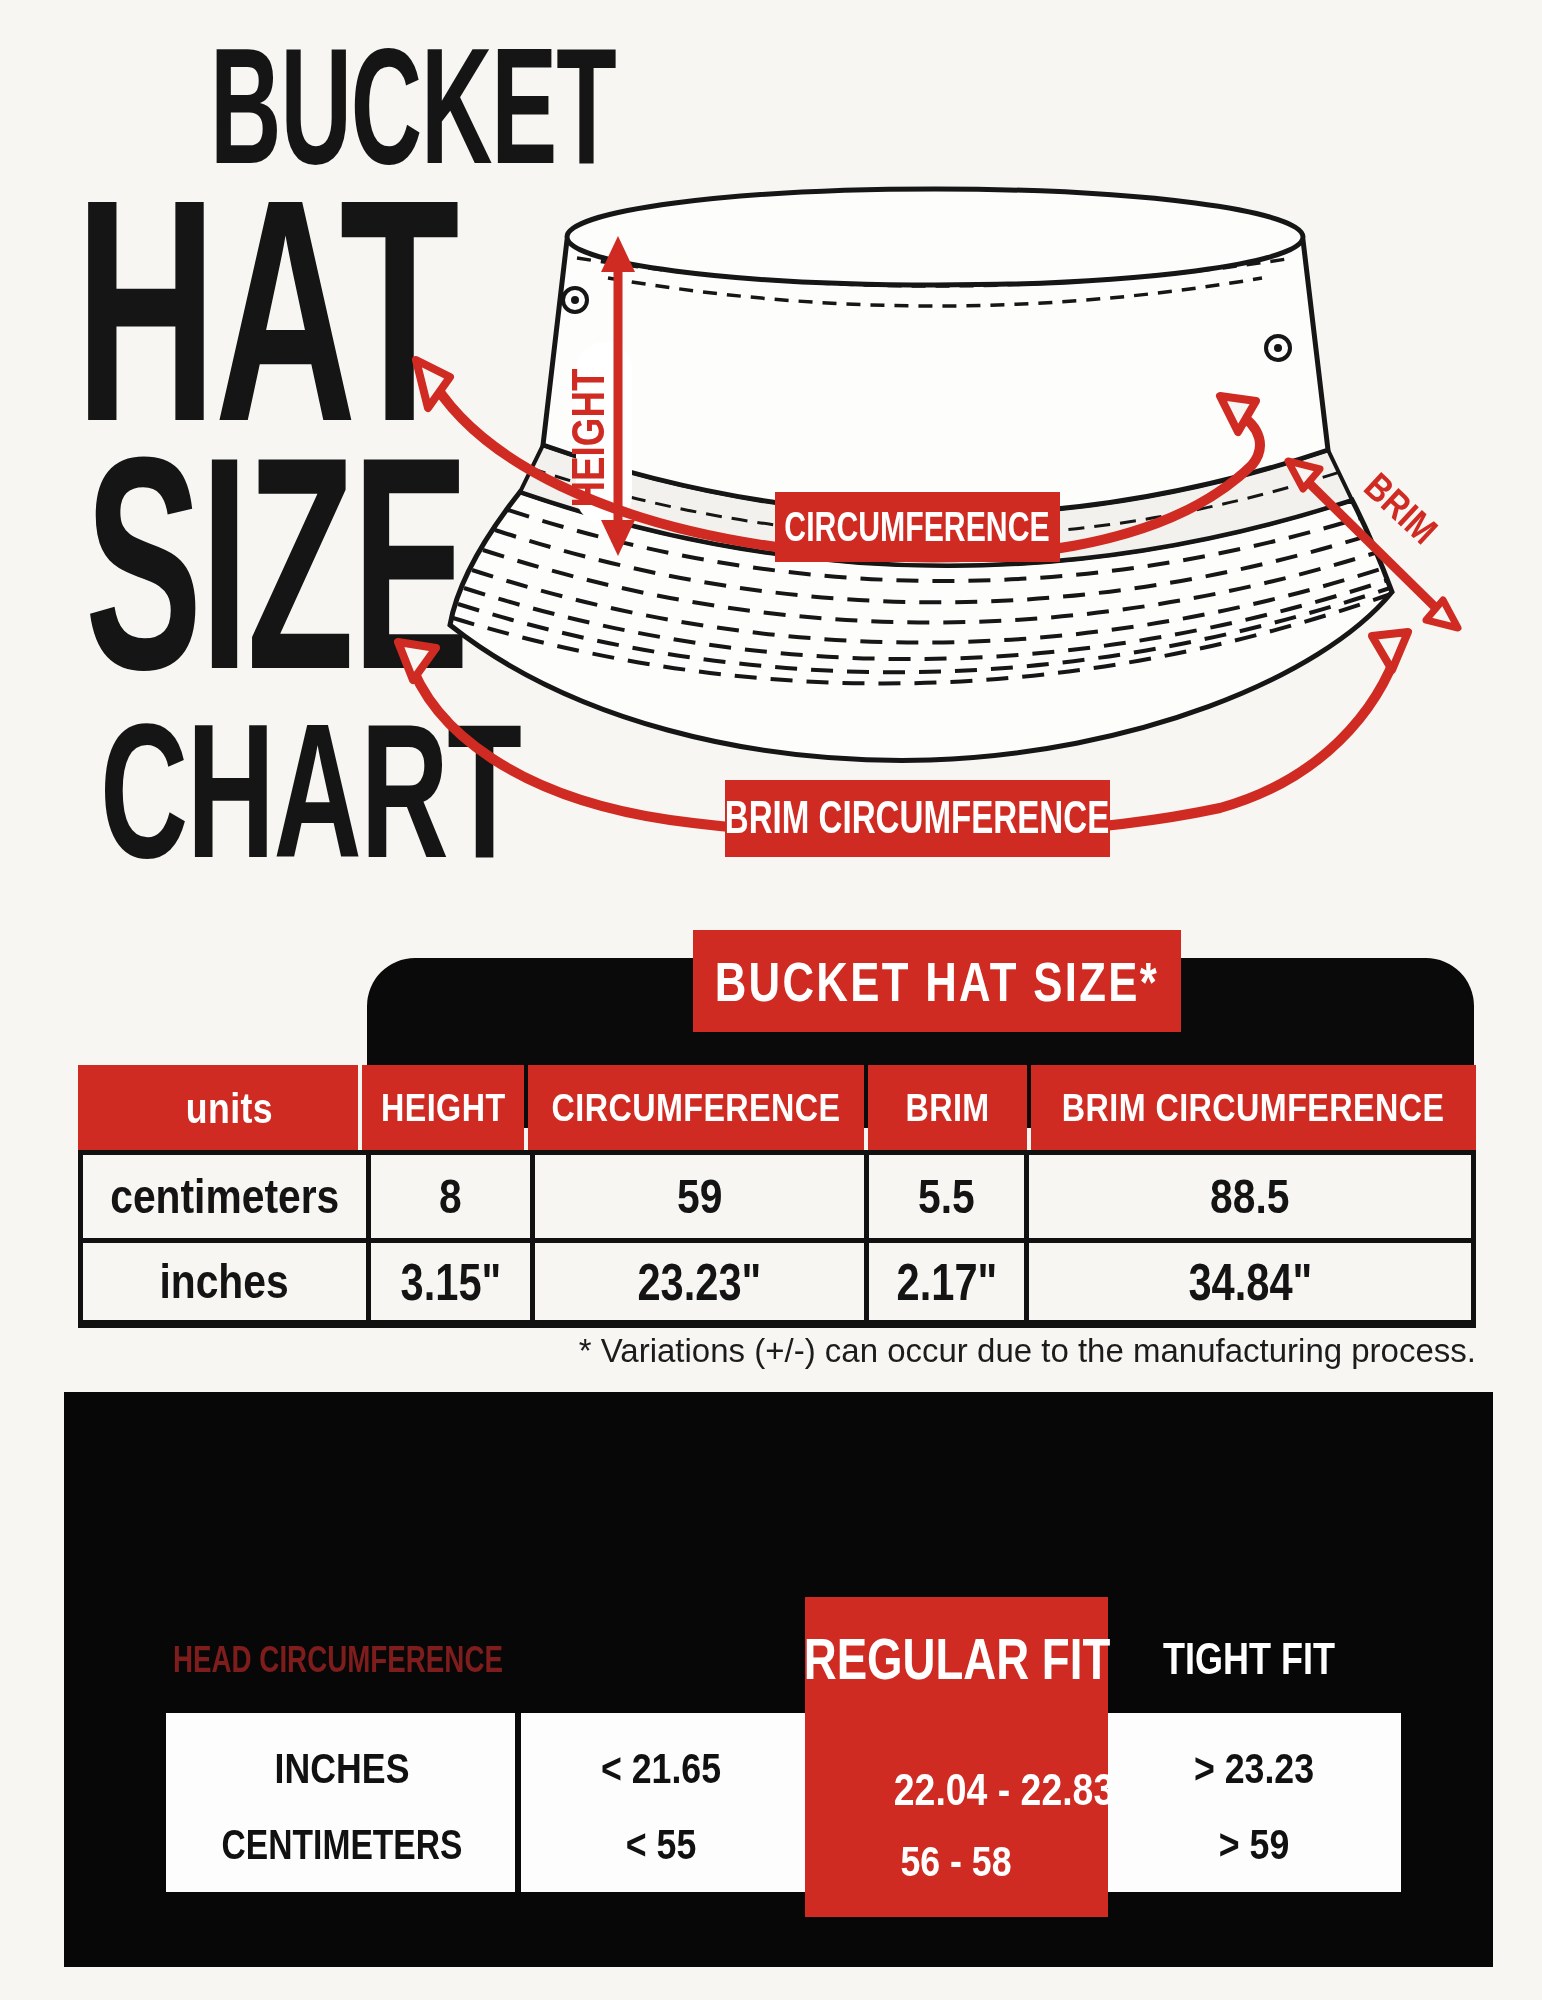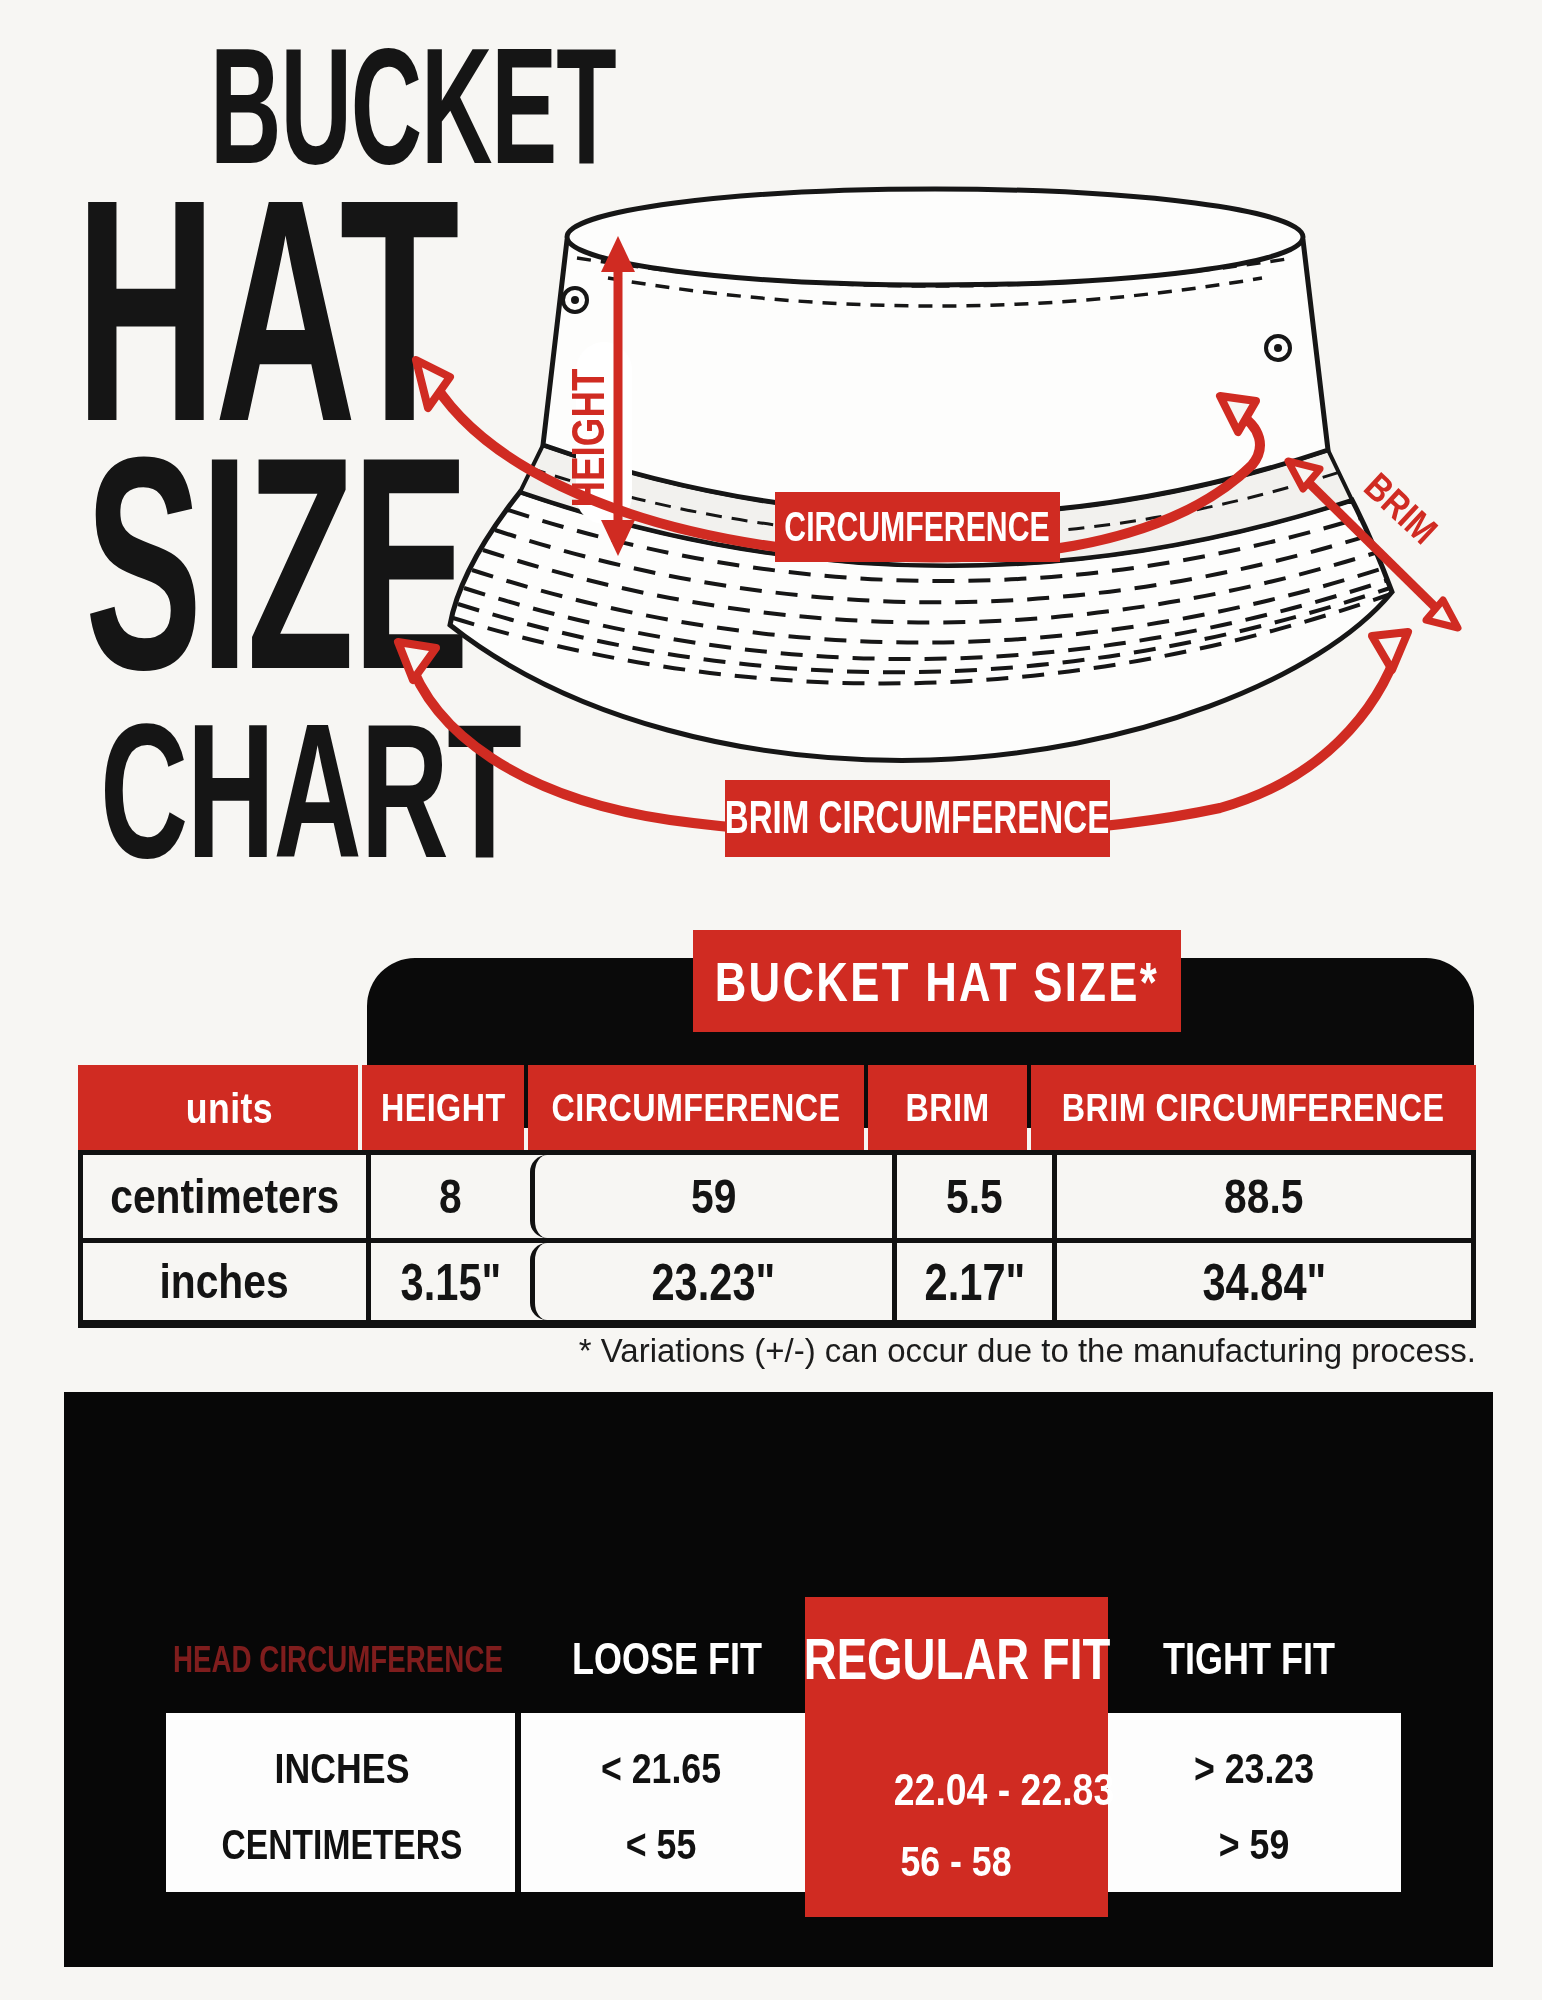--- a/index.html
+++ b/index.html
@@ -32,21 +32,21 @@
   #size-head .c0 { width:285px;padding-left:24px; } #size-head .c0 span { font-size:42px; }
   #size-head .c1 { width:166px; } #size-head .c2 { width:336px; }
   #size-head .c3 { width:162px; } #size-head .c4 { width:445px; }
 
   #size-body { left:78px; top:1150px; width:1398px; border:5px solid #111; border-bottom-width:8px; background:#f7f6f3; }
   .trow { display:flex; }
   .trow + .trow { border-top:5px solid #111; }
   .td { display:flex; align-items:center; justify-content:center; height:83px; }
   .trow.r-in .td { height:77px; }
   .td + .td { border-left:5px solid #111; }
-  .td.c0 { width:283px; } .td.c1 { width:164px; } .td.c2 { width:362px;border-radius:17px; } .td.c3 { width:160px;justify-content:center; } .td.c4 { flex:1; }
+  .td.c0 { width:283px; } .td.c1 { width:164px; } .td.c2 { width:334px; } .td.c3 { width:160px;justify-content:center; } .td.c4 { flex:1; }
   .td span { font-size:48px; font-weight:600; transform:scaleX(.85); transform-origin:center; white-space:nowrap; }
   .trow.r-in .td span { font-size:52px; font-weight:bold; transform:scaleX(.8); }
   .trow.r-in .td.c0 span { font-size:48px; font-weight:600; transform:scaleX(.85); }
 
   #footnote { left:78px; top:1332px; width:1398px; text-align:right; }
   #footnote span { font-size:33px; font-weight:400; color:#1c1c1c; transform:scaleX(.8); transform-origin:center; white-space:nowrap; }
 
   
   #fit-panel { left:64px; top:1392px; width:1429px; height:575px; background:#070707; }
   #fit-instructions { left:64px; top:1452px; width:1429px; text-align:center; color:#fff; font-weight:bold; }
@@ -209,22 +209,20 @@
 
 
   <div class="abs" id="fit-redbox"></div>
   <div class="abs" id="fit-whiterow"></div>
   <div class="abs" id="fit-divider"></div>
 
   <div class="abs" id="fit-redbox2" style="left:805px; top:1597px; width:303px; height:320px; background:#d02b22;"></div>
 
   <div class="fit-h ctr" style="left:338px; top:1660px; color:#7f1d1d; font-size:37px; font-weight:600;">
     <span style="transform:scaleX(.75);">HEAD CIRCUMFERENCE</span></div>
-  <div class="fit-h ctr" style="left:667px; top:1659px; font-size:45px;">
-    <span style="transform:scaleX(.8);">LOOSE FIT</span></div>
   <div class="fit-h ctr" style="left:957px; top:1659px; font-size:57px; z-index:3;">
     <span style="transform:scaleX(.8);">REGULAR FIT</span></div>
   <div class="fit-h ctr" style="left:1249px; top:1659px; font-size:45px;">
     <span style="transform:scaleX(.8);">TIGHT FIT</span></div>
 
   <div class="fit-v ctr" style="left:342px; top:1769px; font-size:42px;">
     <span style="transform:scaleX(.85);">INCHES</span></div>
   <div class="fit-v ctr" style="left:661px; top:1769px; font-size:42px;">
     <span style="transform:scaleX(.85);">&lt; 21.65</span></div>
   <div class="fit-v ctr" style="left:1004px; top:1790px; font-size:44px; color:#fff;">

